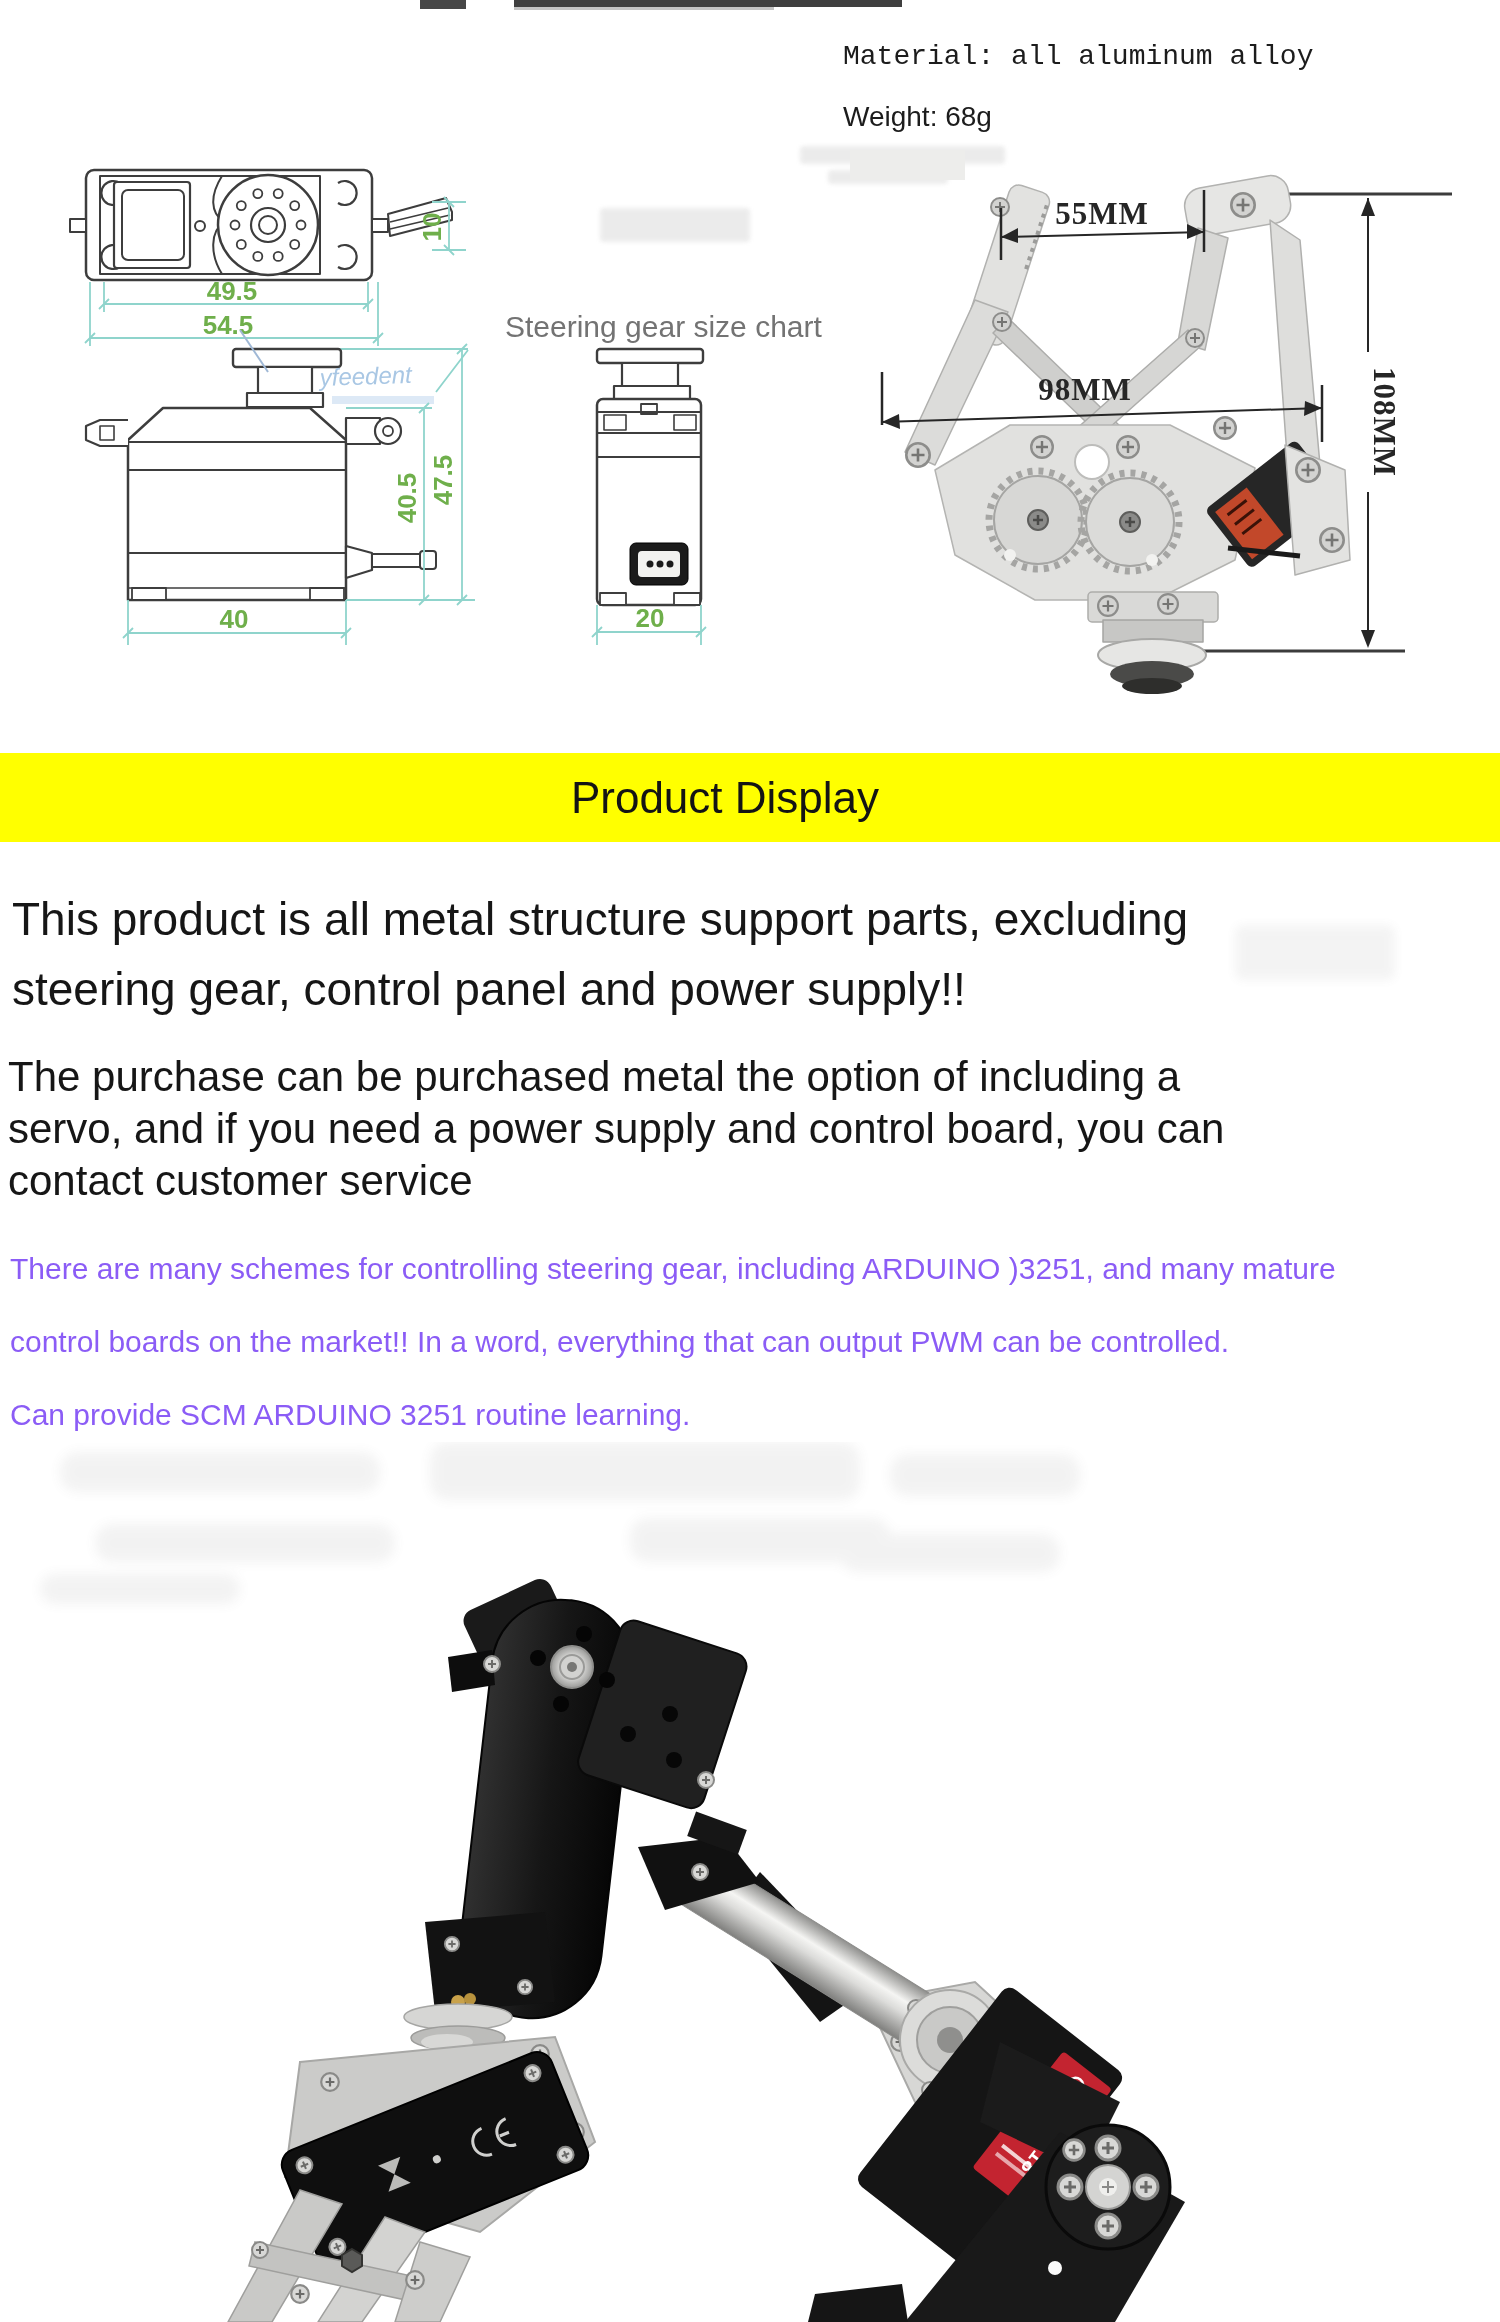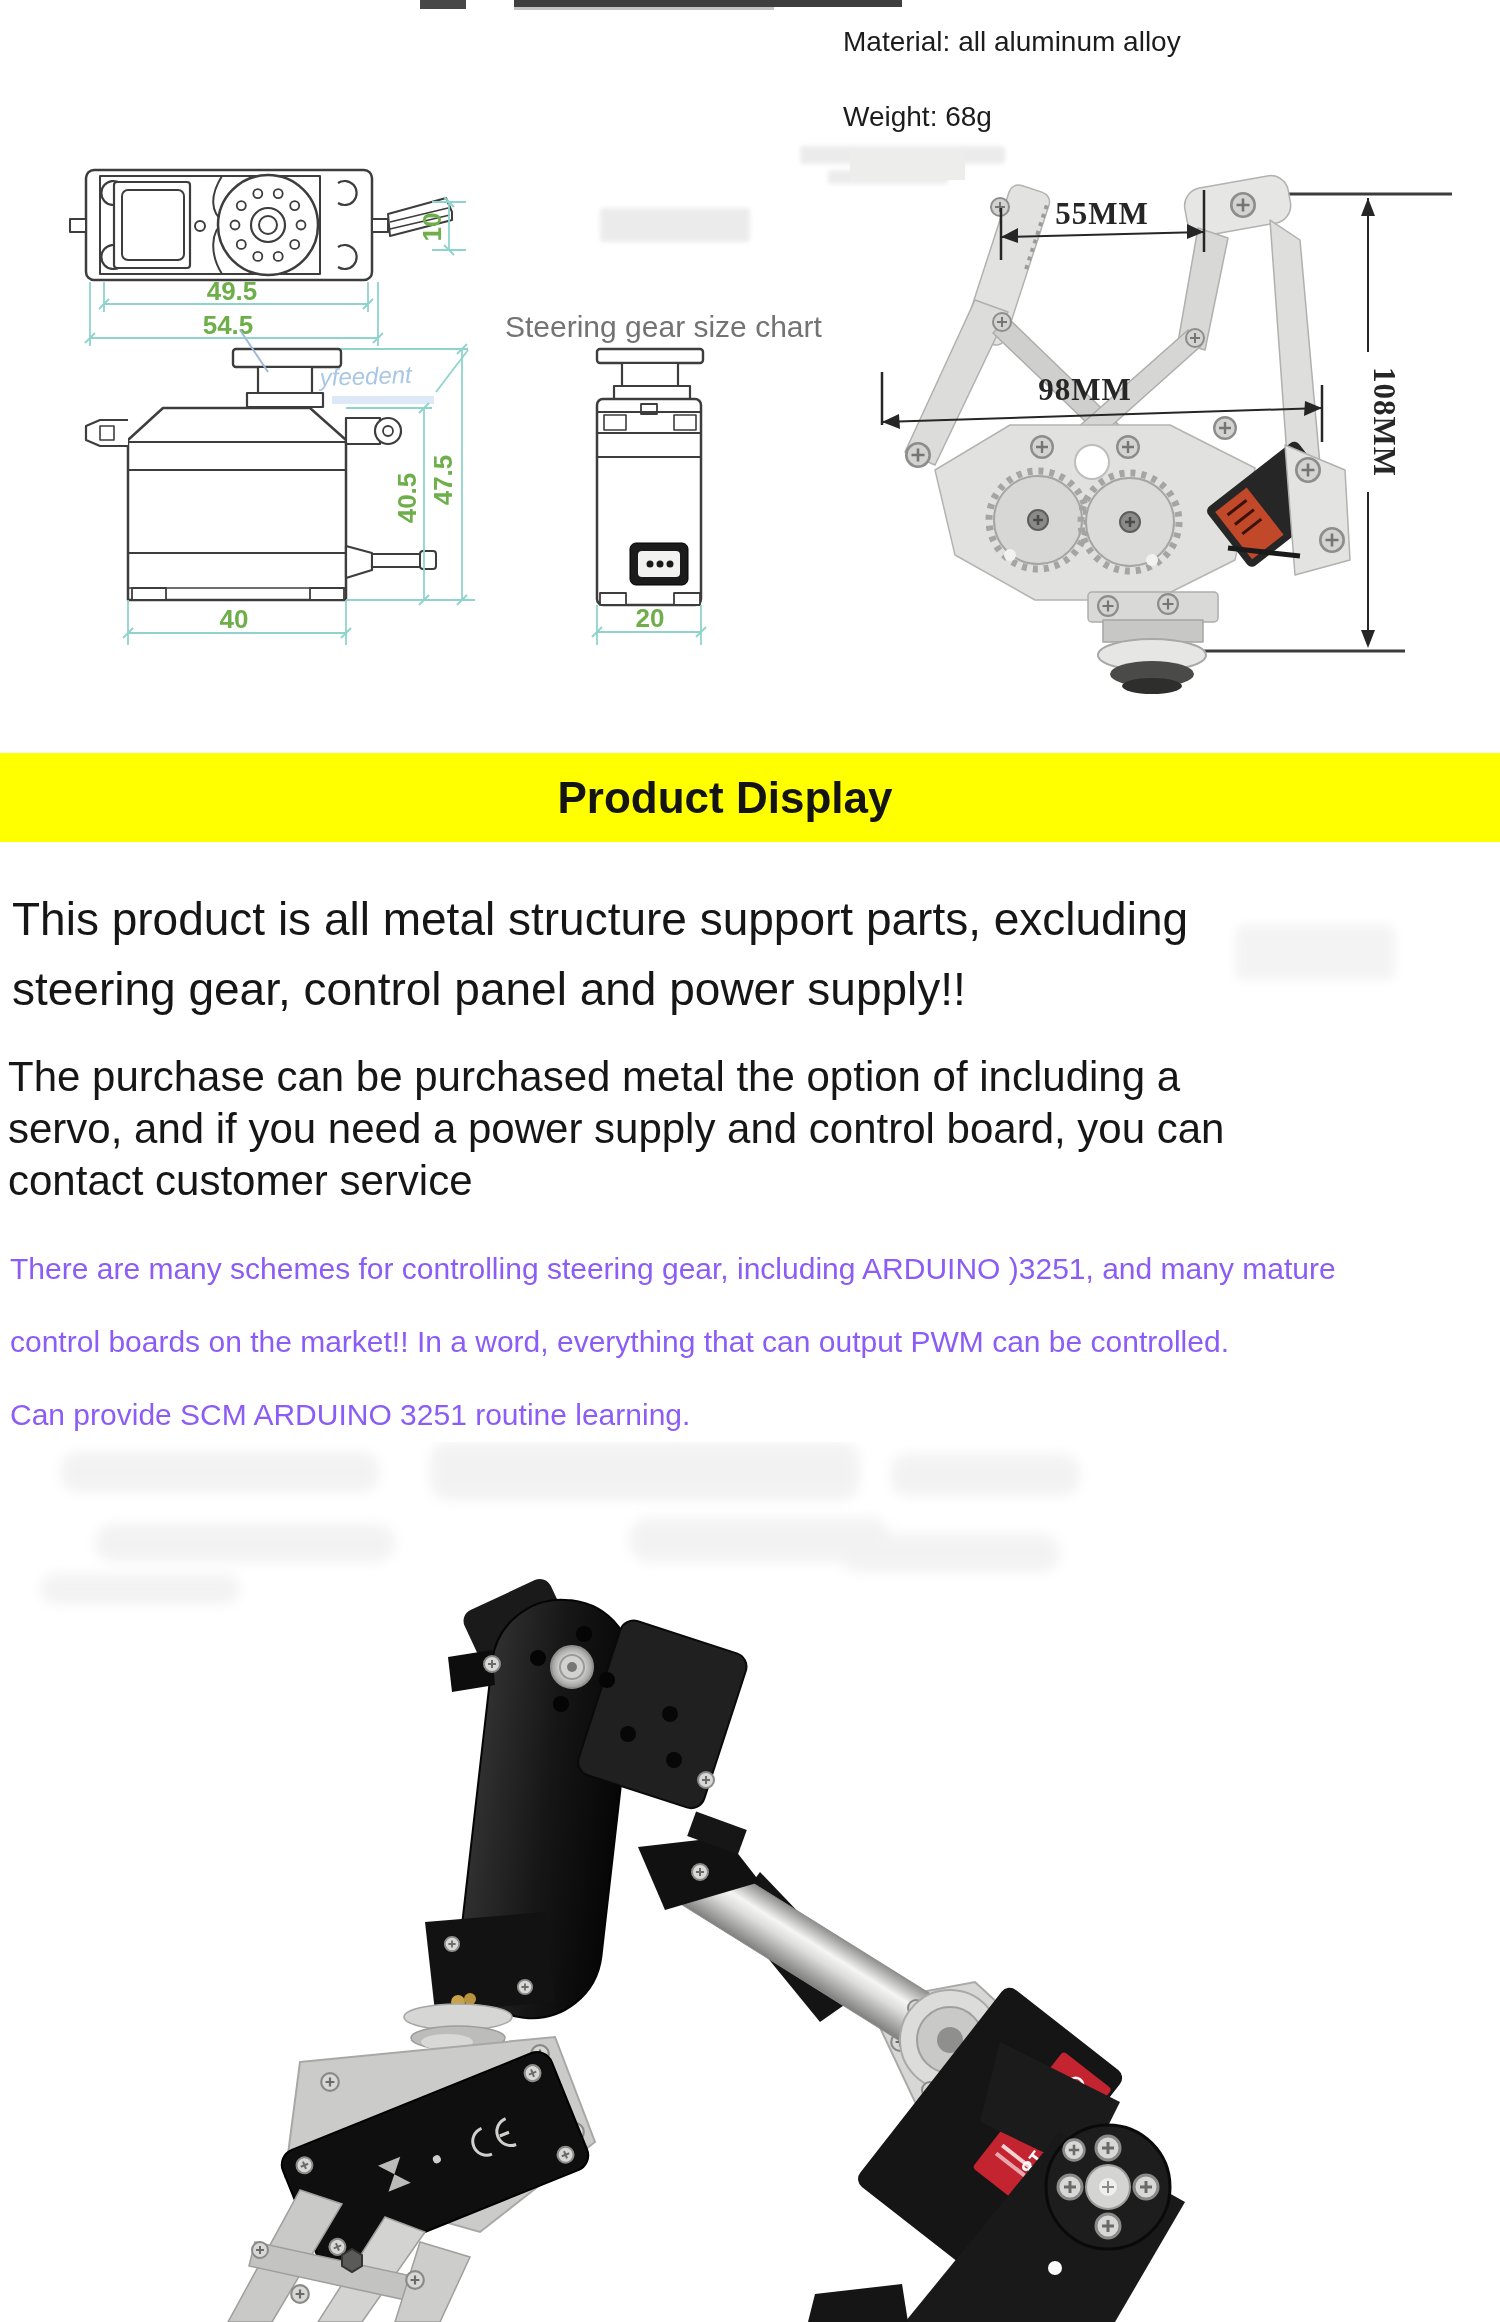--- a/index.html
+++ b/index.html
@@ -8,24 +8,24 @@
   .abs{position:absolute;}
   
   .art-a{left:420px;top:0;width:46px;height:9px;background:#474747;}
   .art-b{left:514px;top:0;width:388px;height:7px;background:#3f3f3f;}
   .art-c{left:514px;top:7px;width:260px;height:3px;background:#9b9b9b;opacity:.6;}
   
   .smudge{position:absolute;background:#6a6a6a;border-radius:8px;filter:blur(5px);opacity:.07;}
   .smudge-lite{position:absolute;background:#d9d9d9;border-radius:4px;filter:blur(2px);opacity:.5;}
   
   .spec{left:843px;font-size:28px;line-height:30px;color:#1c1c1c;}
-  .spec.m{top:27px;} .spec.w{top:102px;}
+  .spec.m{top:42px;font-family:Liberation Mono, monospace;} .spec.w{top:102px;}
   .caption{left:505px;top:266px;font-size:30px;color:#737373;margin-top:44px;}
   
-  .banner{left:0;top:753px;width:1500px;height:89px;background:#ffff00;font-weight:bold;}
+  .banner{left:0;top:753px;width:1500px;height:89px;background:#ffff00;}
   .banner-text{width:100%;text-align:center;line-height:89px;font-size:44px;color:#141414;
                transform:translateX(-25px);}
   
   .p1{left:12px;top:884px;font-size:46px;line-height:70px;color:#161616;}
   .p2{left:8px;top:1051px;font-size:42px;line-height:52px;color:#161616;}
   .p3{left:10px;top:1232px;font-size:30px;line-height:73px;color:#8b5cf6;}
   .pline{white-space:nowrap;}
   svg{position:absolute;display:block;}
   svg text{font-family:"Liberation Sans",sans-serif;}
   .dimnum{fill:#6faf4b;font-weight:bold;font-size:26px;}

